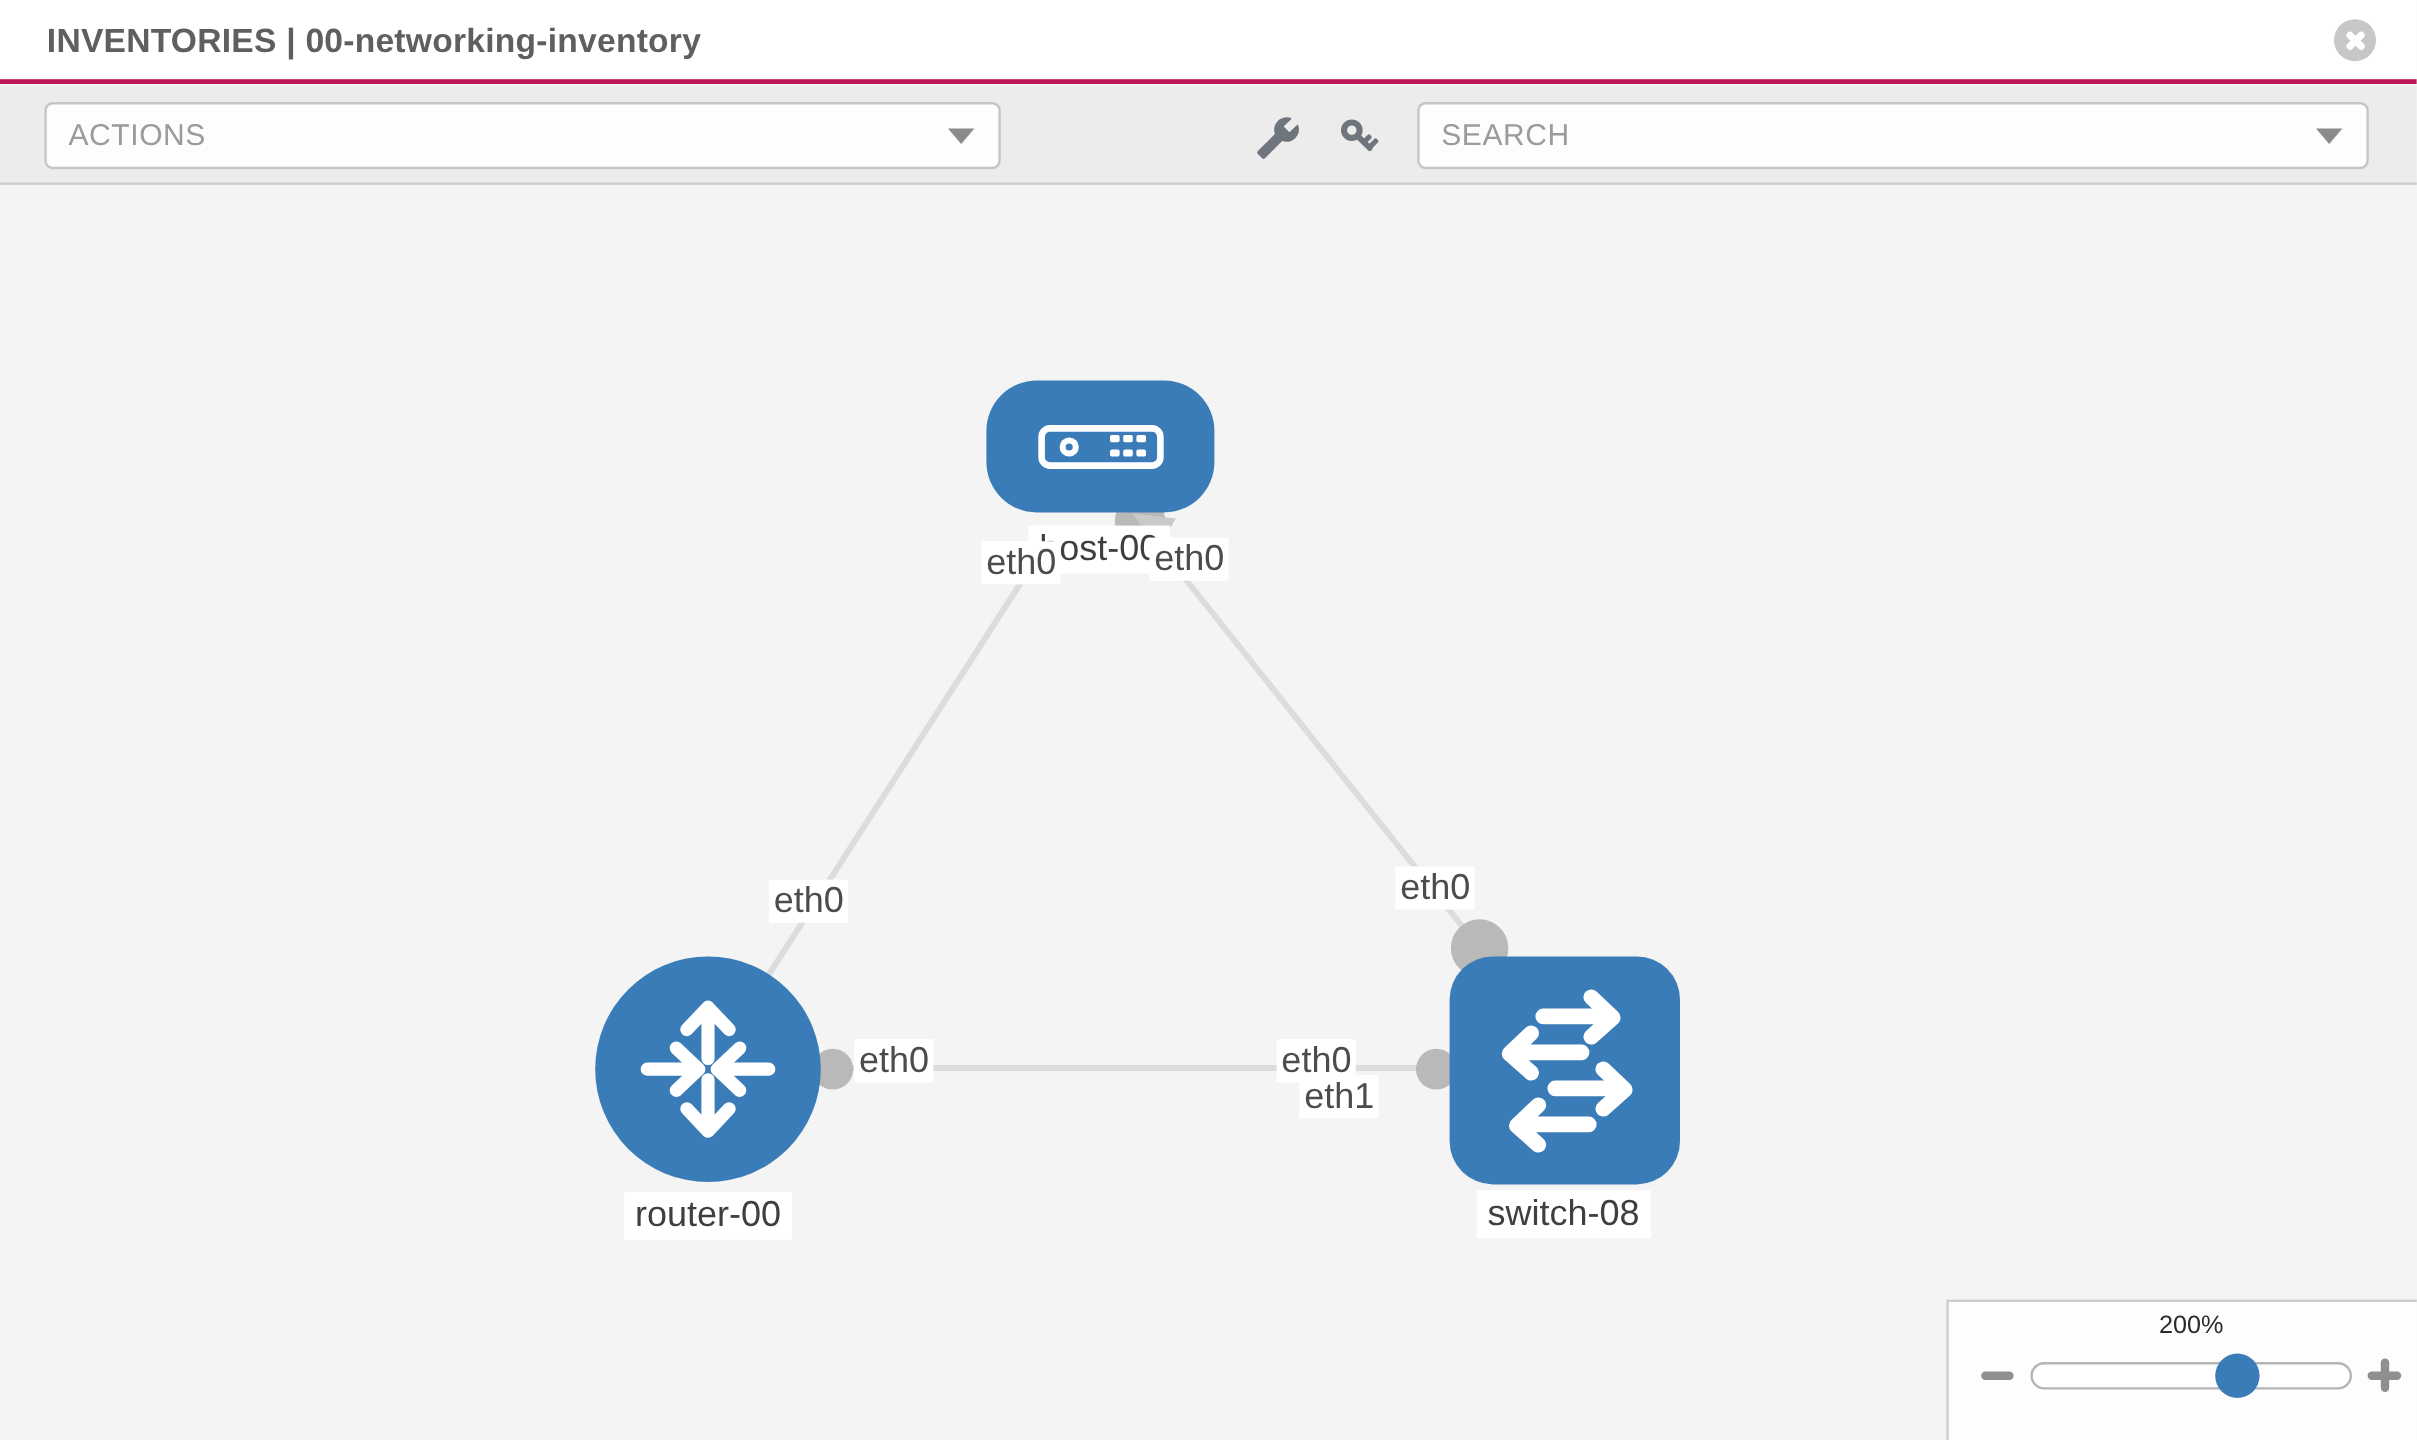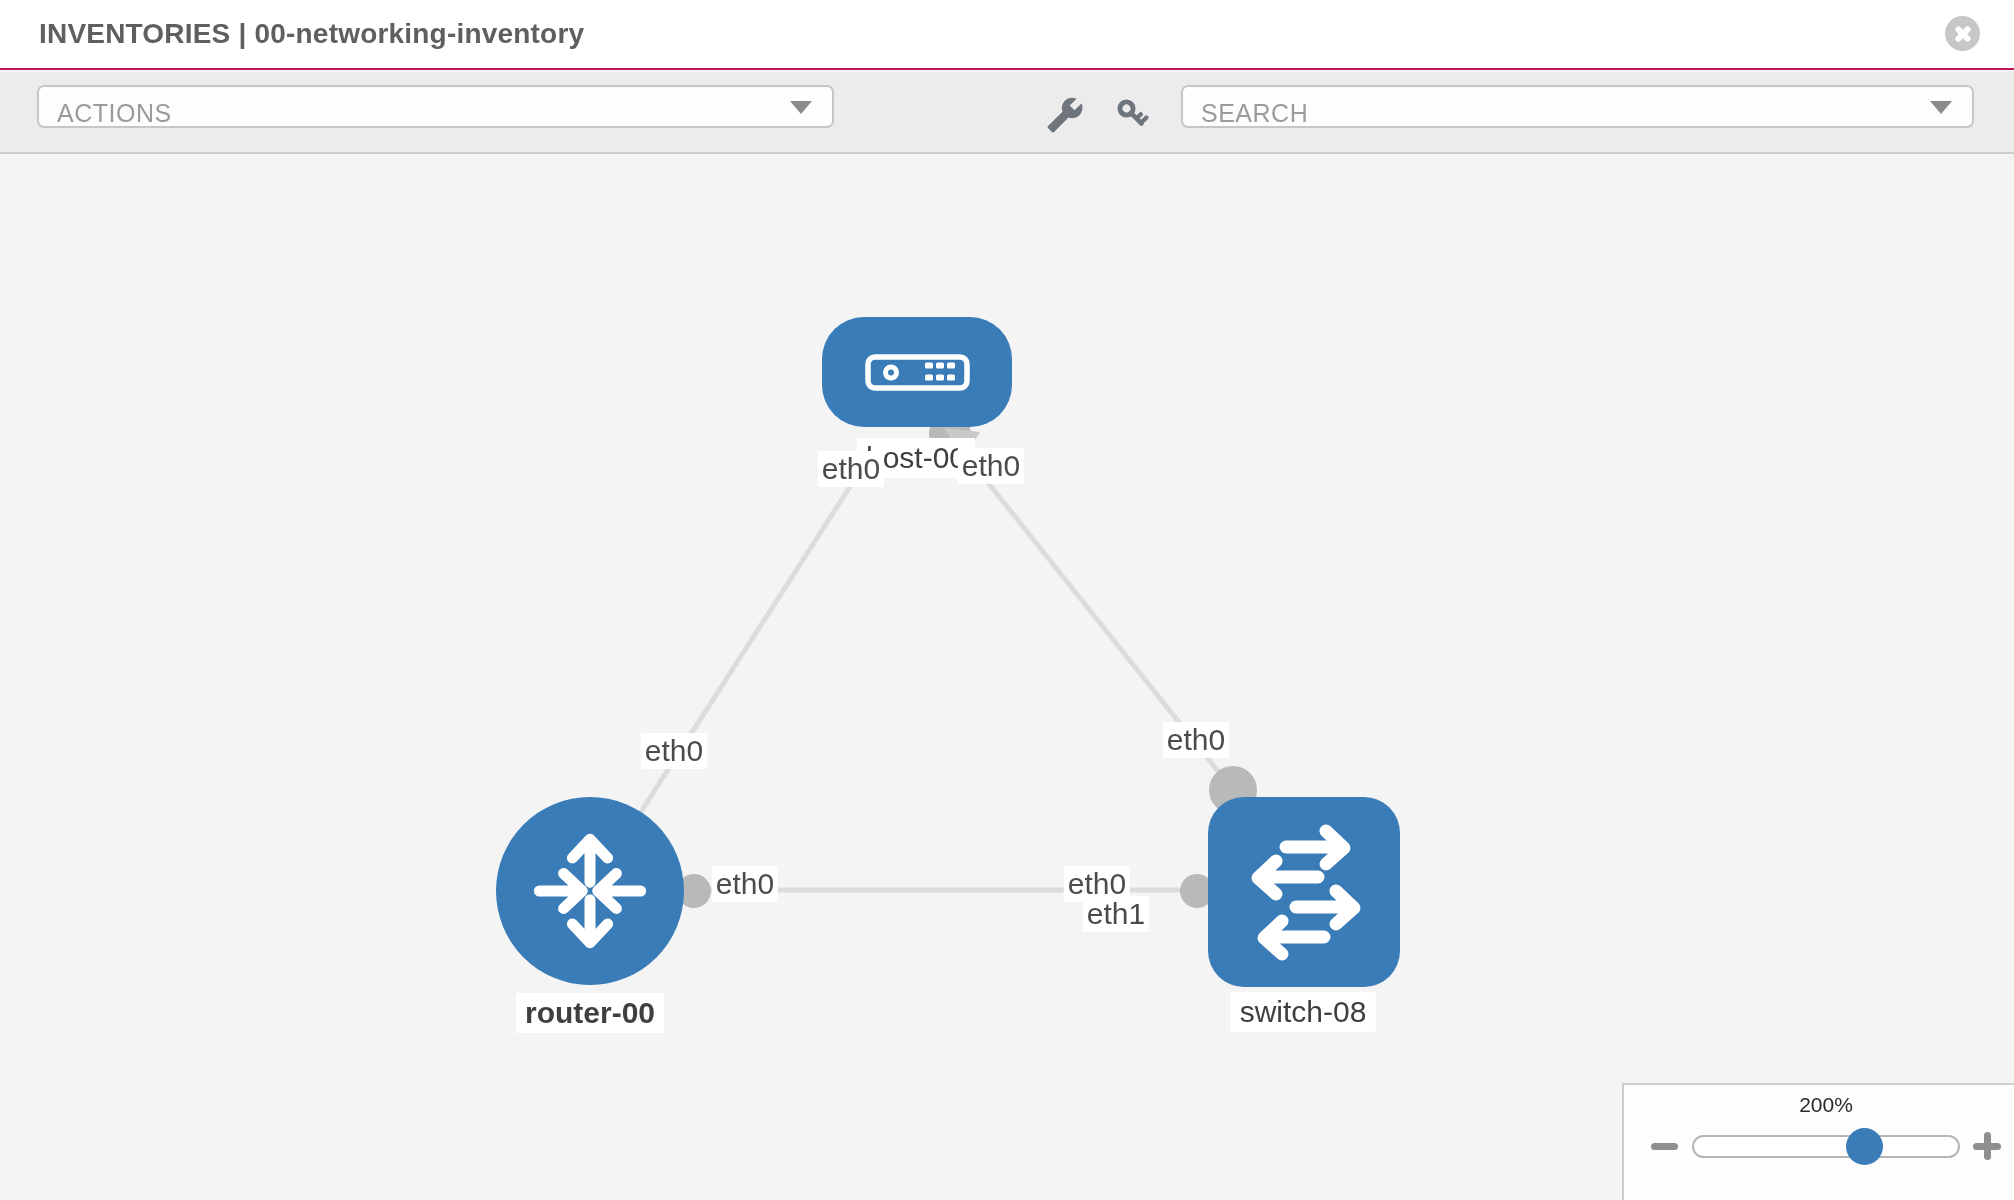--- a/index.html
+++ b/index.html
@@ -2,34 +2,34 @@
 <html><head>
 <meta charset="utf-8">
 <style>
   * { margin:0; padding:0; box-sizing:border-box; }
   html,body { width:2014px; height:1200px; }
   body { font-family:"Liberation Sans", sans-serif; background:#f4f4f4; }
   #page { position:relative; width:2014px; height:1200px; overflow:hidden; background:#f4f4f4; }
 
   
   .header { position:absolute; top:0; left:0; width:2014px; height:70px;
-            background:#ffffff; border-bottom:2px solid #be185d; z-index:10; }
+            background:#ffffff; border-bottom:4px solid #be185d; z-index:10; }
   .header-title { position:absolute; left:39px; top:0; line-height:68px;
                   font-size:28px; font-weight:700; color:#5f5f5f; letter-spacing:.2px; }
   .close-btn { position:absolute; left:1945px; top:16px; width:35px; height:35px;
                border-radius:50%; background:#c7c7c7; cursor:pointer; }
   .close-btn::before, .close-btn::after { content:""; position:absolute; left:50%; top:50%;
                width:19px; height:6px; background:#ffffff; border-radius:3px; }
   .close-btn::before { transform:translate(-50%,-50%) rotate(45deg); }
   .close-btn::after  { transform:translate(-50%,-50%) rotate(-45deg); }
 
   
   .toolbar { position:absolute; top:72px; left:0; width:2014px; height:82px;
              background:#ececec; border-bottom:2px solid #cdcdcd; z-index:10; }
-  .dd-box { position:absolute; top:13px; height:43px; background:#fdfdfd;
+  .dd-box { position:absolute; top:13px; height:56px; background:#fdfdfd;
             border:2px solid #c6c6c6; border-radius:7px; cursor:pointer; }
   .dd-box .dd-label { position:absolute; left:18px; top:0; line-height:52px;
             font-size:25px; color:#9b9b9b; letter-spacing:.5px; }
   .caret { position:absolute; right:20px; top:50%; margin-top:-6px; width:0; height:0;
            border-left:11px solid transparent; border-right:11px solid transparent;
            border-top:13px solid #8a8a8a; }
   .dd-actions { left:37px;  width:797px; }
   .dd-search  { left:1181px; width:793px; }
   .tool-icon { position:absolute; top:24px; width:38px; height:38px; cursor:pointer; }
   .tool-icon svg { width:100%; height:100%; display:block; }
@@ -111,21 +111,21 @@
   <div class="node node-switch">
     <svg width="192" height="190" viewBox="0 0 192 190" fill="none" stroke="#ffffff" stroke-width="13" stroke-linecap="round" stroke-linejoin="round">
       <path d="M78 50 H128 M118 34 L136 51 L118 67"></path>
       <path d="M110 80 H58 M68 64 L50 81 L68 97"></path>
       <path d="M88 110 H138 M128 94 L146 111 L128 127"></path>
       <path d="M116 140 H64 M74 124 L56 141 L74 157"></path>
     </svg>
   </div>
 
   <div class="node-label" style="left:916px; top:458px;">host-00</div>
-  <div class="node-label" style="left:590px; top:1013px;font-weight:bold;">router-00</div>
+  <div class="node-label" style="left:590px; top:1013px;">router-00</div>
   <div class="node-label" style="left:1303px; top:1012px;">switch-08</div>
 
   <div class="iface-label" style="left:851px; top:469px;">eth0</div>
   <div class="iface-label" style="left:991px; top:466px;">eth0</div>
   <div class="iface-label" style="left:674px; top:751px;">eth0</div>
   <div class="iface-label" style="left:1196px; top:740px;">eth0</div>
   <div class="iface-label" style="left:745px; top:884px;">eth0</div>
   <div class="iface-label" style="left:1097px; top:884px;">eth0</div>
   <div class="iface-label iface-top" style="left:1116px; top:884px;margin-top:30px;">eth1</div>
 

